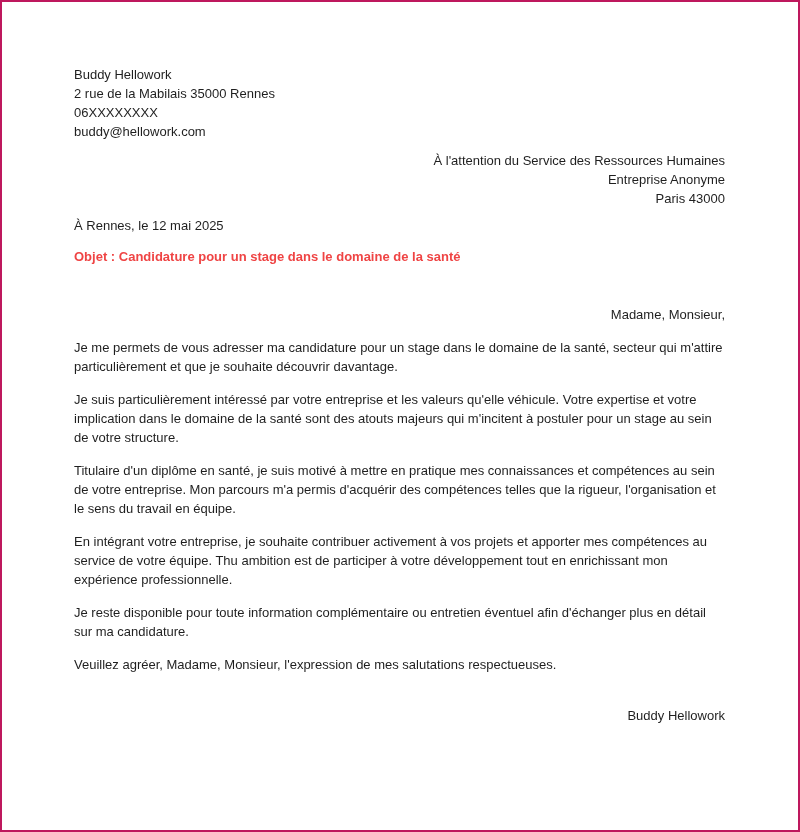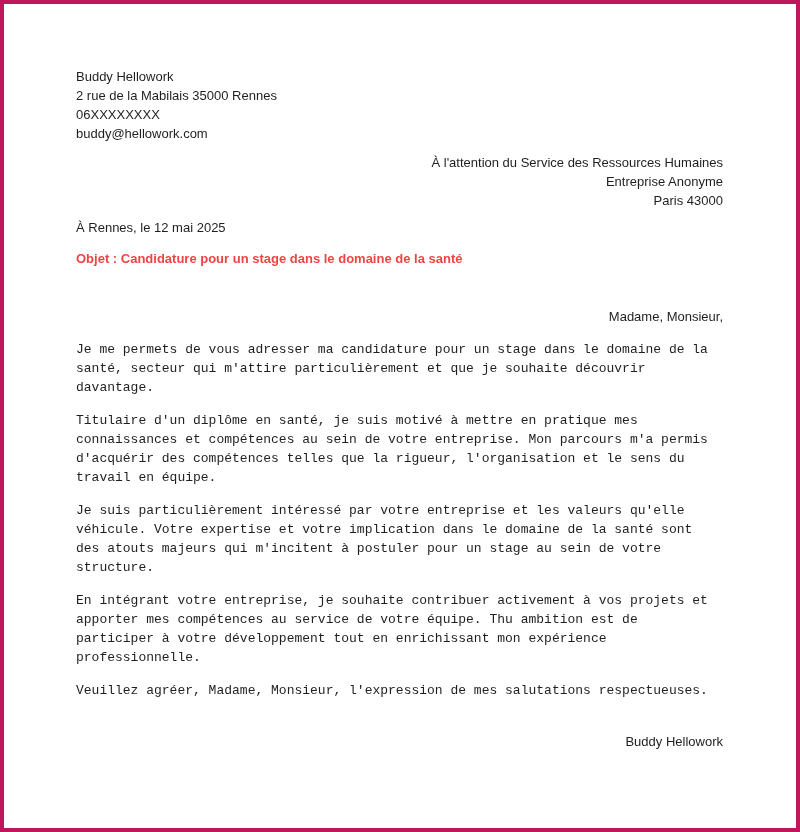--- a/index.html
+++ b/index.html
@@ -3,21 +3,21 @@
 <meta charset="utf-8">
 <style>
   * { margin: 0; padding: 0; box-sizing: border-box; }
   html, body {
     background: #ffffff;
     font-family: "Liberation Sans", "DejaVu Sans", sans-serif;
   }
   .page {
     width: 800px;
     height: 832px;
-    border: 4px solid #be185d;
+    border: 2px solid #be185d;
     background: #ffffff;
     overflow: hidden;
   }
   .content {
     padding: 63px 73px 0 72px;
     color: #1f1f1f;
     font-size: 13px;
     line-height: 19px;
   }
   .sender-block { text-align: left; }
@@ -26,21 +26,21 @@
     margin-top: 10px;
     text-align: right;
   }
   .date-line { margin-top: 8px; }
   .subject-line {
     margin-top: 12px;
     font-weight: bold;
     color: #ef4444;
   }
   .salutation { margin-top: 39px; text-align: right; }
-  .body-paragraph { margin-top: 14px; font-family: Liberation Mono, monospace; }
+  .body-paragraph { margin-top: 14px; }
   .signature-line {
     margin-top: 32px;
     text-align: right;
   }
 </style>
 </head>
 <body>
 
 <div class="page">
   <div class="content">
@@ -58,21 +58,22 @@
       <div>Paris 43000</div>
     </div>
 
     <div class="date-line">À Rennes, le 12 mai 2025</div>
 
     <div class="subject-line">Objet : Candidature pour un stage dans le domaine de la santé</div>
 
     <div class="salutation">Madame, Monsieur,</div>
 
     <p class="body-paragraph">Je me permets de vous adresser ma candidature pour un stage dans le domaine de la santé, secteur qui m'attire particulièrement et que je souhaite découvrir davantage.</p>
+    <p class="body-paragraph">Je suis particulièrement intéressé par votre entreprise et les valeurs qu'elle véhicule. Votre expertise et votre implication dans le domaine de la santé sont des atouts majeurs qui m'incitent à postuler pour un stage au sein de votre structure.</p>
     <p class="body-paragraph">Titulaire d'un diplôme en santé, je suis motivé à mettre en pratique mes connaissances et compétences au sein de votre entreprise. Mon parcours m'a permis d'acquérir des compétences telles que la rigueur, l'organisation et le sens du travail en équipe.</p>
-    <p class="body-paragraph">Je suis particulièrement intéressé par votre entreprise et les valeurs qu'elle véhicule. Votre expertise et votre implication dans le domaine de la santé sont des atouts majeurs qui m'incitent à postuler pour un stage au sein de votre structure.</p>
     <p class="body-paragraph">En intégrant votre entreprise, je souhaite contribuer activement à vos projets et apporter mes compétences au service de votre équipe. Thu ambition est de participer à votre développement tout en enrichissant mon expérience professionnelle.</p>
+    <p class="body-paragraph">Je reste disponible pour toute information complémentaire ou entretien éventuel afin d'échanger plus en détail sur ma candidature.</p>
     <p class="body-paragraph">Veuillez agréer, Madame, Monsieur, l'expression de mes salutations respectueuses.</p>
 
     <div class="signature-line">Buddy Hellowork</div>
 
   </div>
 </div>
 
 </body></html>

